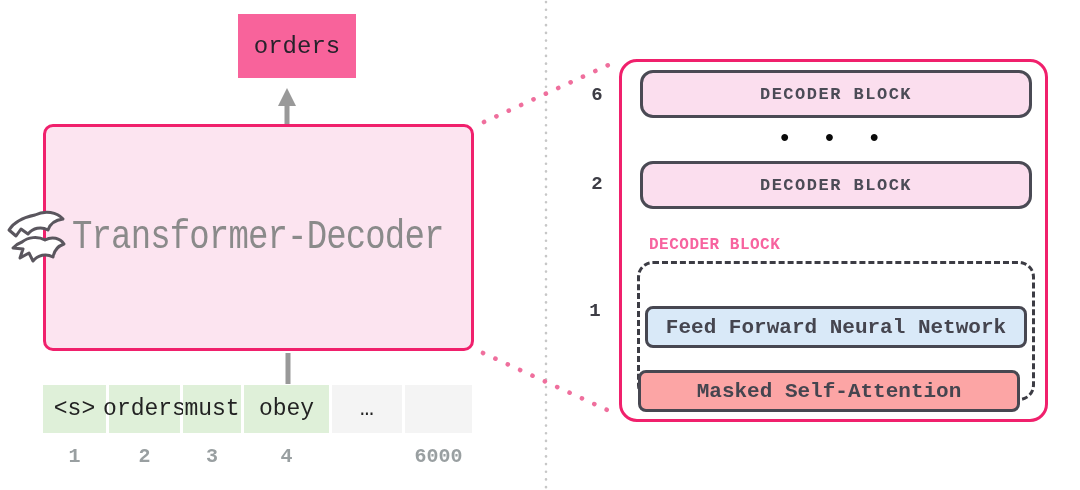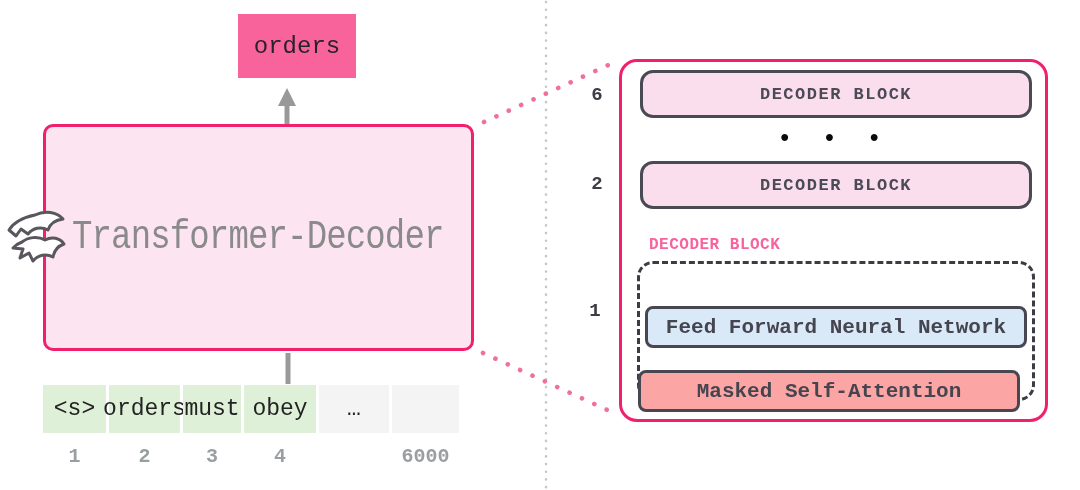--- a/index.html
+++ b/index.html
@@ -30,21 +30,21 @@
     height:48px;margin-right:3px;display:flex;align-items:center;justify-content:center;
     font-size:23px;color:#222222;
   }
   .token-cell.filled{background:#dff0d9;}
   .token-cell.empty{background:#f4f4f4;}
   .pos-row{left:43px;top:443px;display:flex;}
   .pos-cell{
     height:26px;margin-right:3px;display:flex;align-items:center;justify-content:center;
     font-size:20px;font-weight:700;color:#999fa1;
   }
-  .w0{width:63px}.w1{width:71px}.w2{width:58px}.w3{width:72px}.w4{width:70px}.w5{width:67px}
+  .w0{width:63px}.w1{width:71px}.w2{width:58px}.w3{width:85px}.w4{width:70px}.w5{width:67px}
 
   
   .stack-panel{
     left:619px;top:59px;width:429px;height:363px;background:#ffffff;
     border:3px solid #f0206c;border-radius:18px;box-sizing:border-box;
   }
   .block-chip{
     width:392px;height:48px;background:#fbdeee;
     border:3px solid #4a4a54;border-radius:13px;box-sizing:border-box;
     display:flex;align-items:center;justify-content:center;

